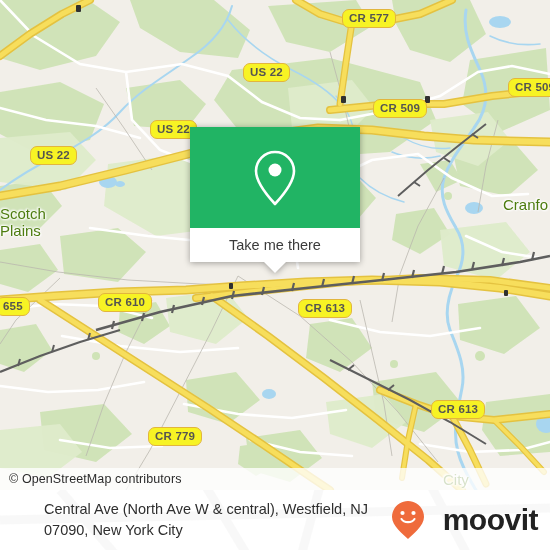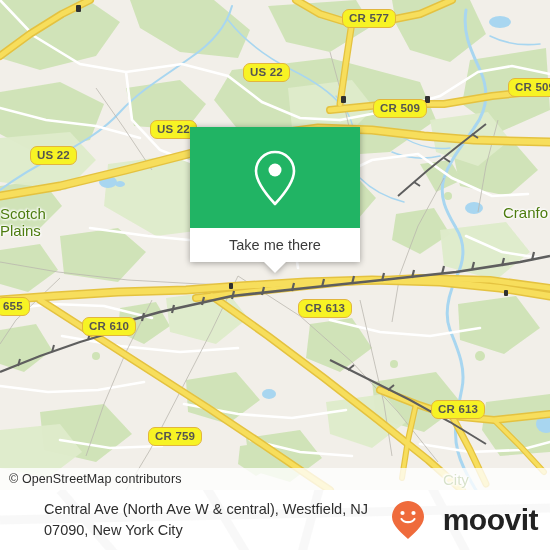--- a/index.html
+++ b/index.html
@@ -337,28 +337,28 @@
       </g>
     </svg>
 
     <div class="shield" style="left:342px;top:9px;">CR 577</div>
     <div class="shield" style="left:243px;top:63px;">US 22</div>
     <div class="shield" style="left:508px;top:78px;">CR 509</div>
     <div class="shield" style="left:373px;top:99px;">CR 509</div>
     <div class="shield" style="left:150px;top:120px;">US 22</div>
     <div class="shield" style="left:30px;top:146px;">US 22</div>
     <div class="shield" style="left:-4px;top:297px;">655</div>
-    <div class="shield" style="left:82px;top:293px;margin-top:24px;">CR 610</div>
+    <div class="shield" style="left:98px;top:293px;">CR 610</div>
     <div class="shield" style="left:298px;top:299px;">CR 613</div>
     <div class="shield" style="left:431px;top:400px;">CR 613</div>
-    <div class="shield" style="left:148px;top:427px;">CR 759</div>
+    <div class="shield" style="left:148px;top:427px;">CR 779</div>
 
     <div class="place-label" style="left:0px;top:205px;">Scotch
 Plains</div>
-    <div class="place-label" style="left:503px;top:204px;">Cranfo</div>
+    <div class="place-label" style="left:503px;top:196px;">Cranfo</div>
     <div class="place-label" style="left:443px;top:471px;">City</div>
 
     <div id="attribution">
       <span>© OpenStreetMap contributors</span>
     </div>
 
     <div id="popup">
       <div id="popup-head">
         <svg width="46" height="58" viewBox="0 0 46 58">
           <path d="M23 3 C12.5 3 4 11.5 4 22 C4 33 17 48.5 23 55 C29 48.5 42 33 42 22 C42 11.5 33.5 3 23 3 Z" fill="none" stroke="#ffffff" stroke-width="2.6" stroke-linejoin="round"></path>

